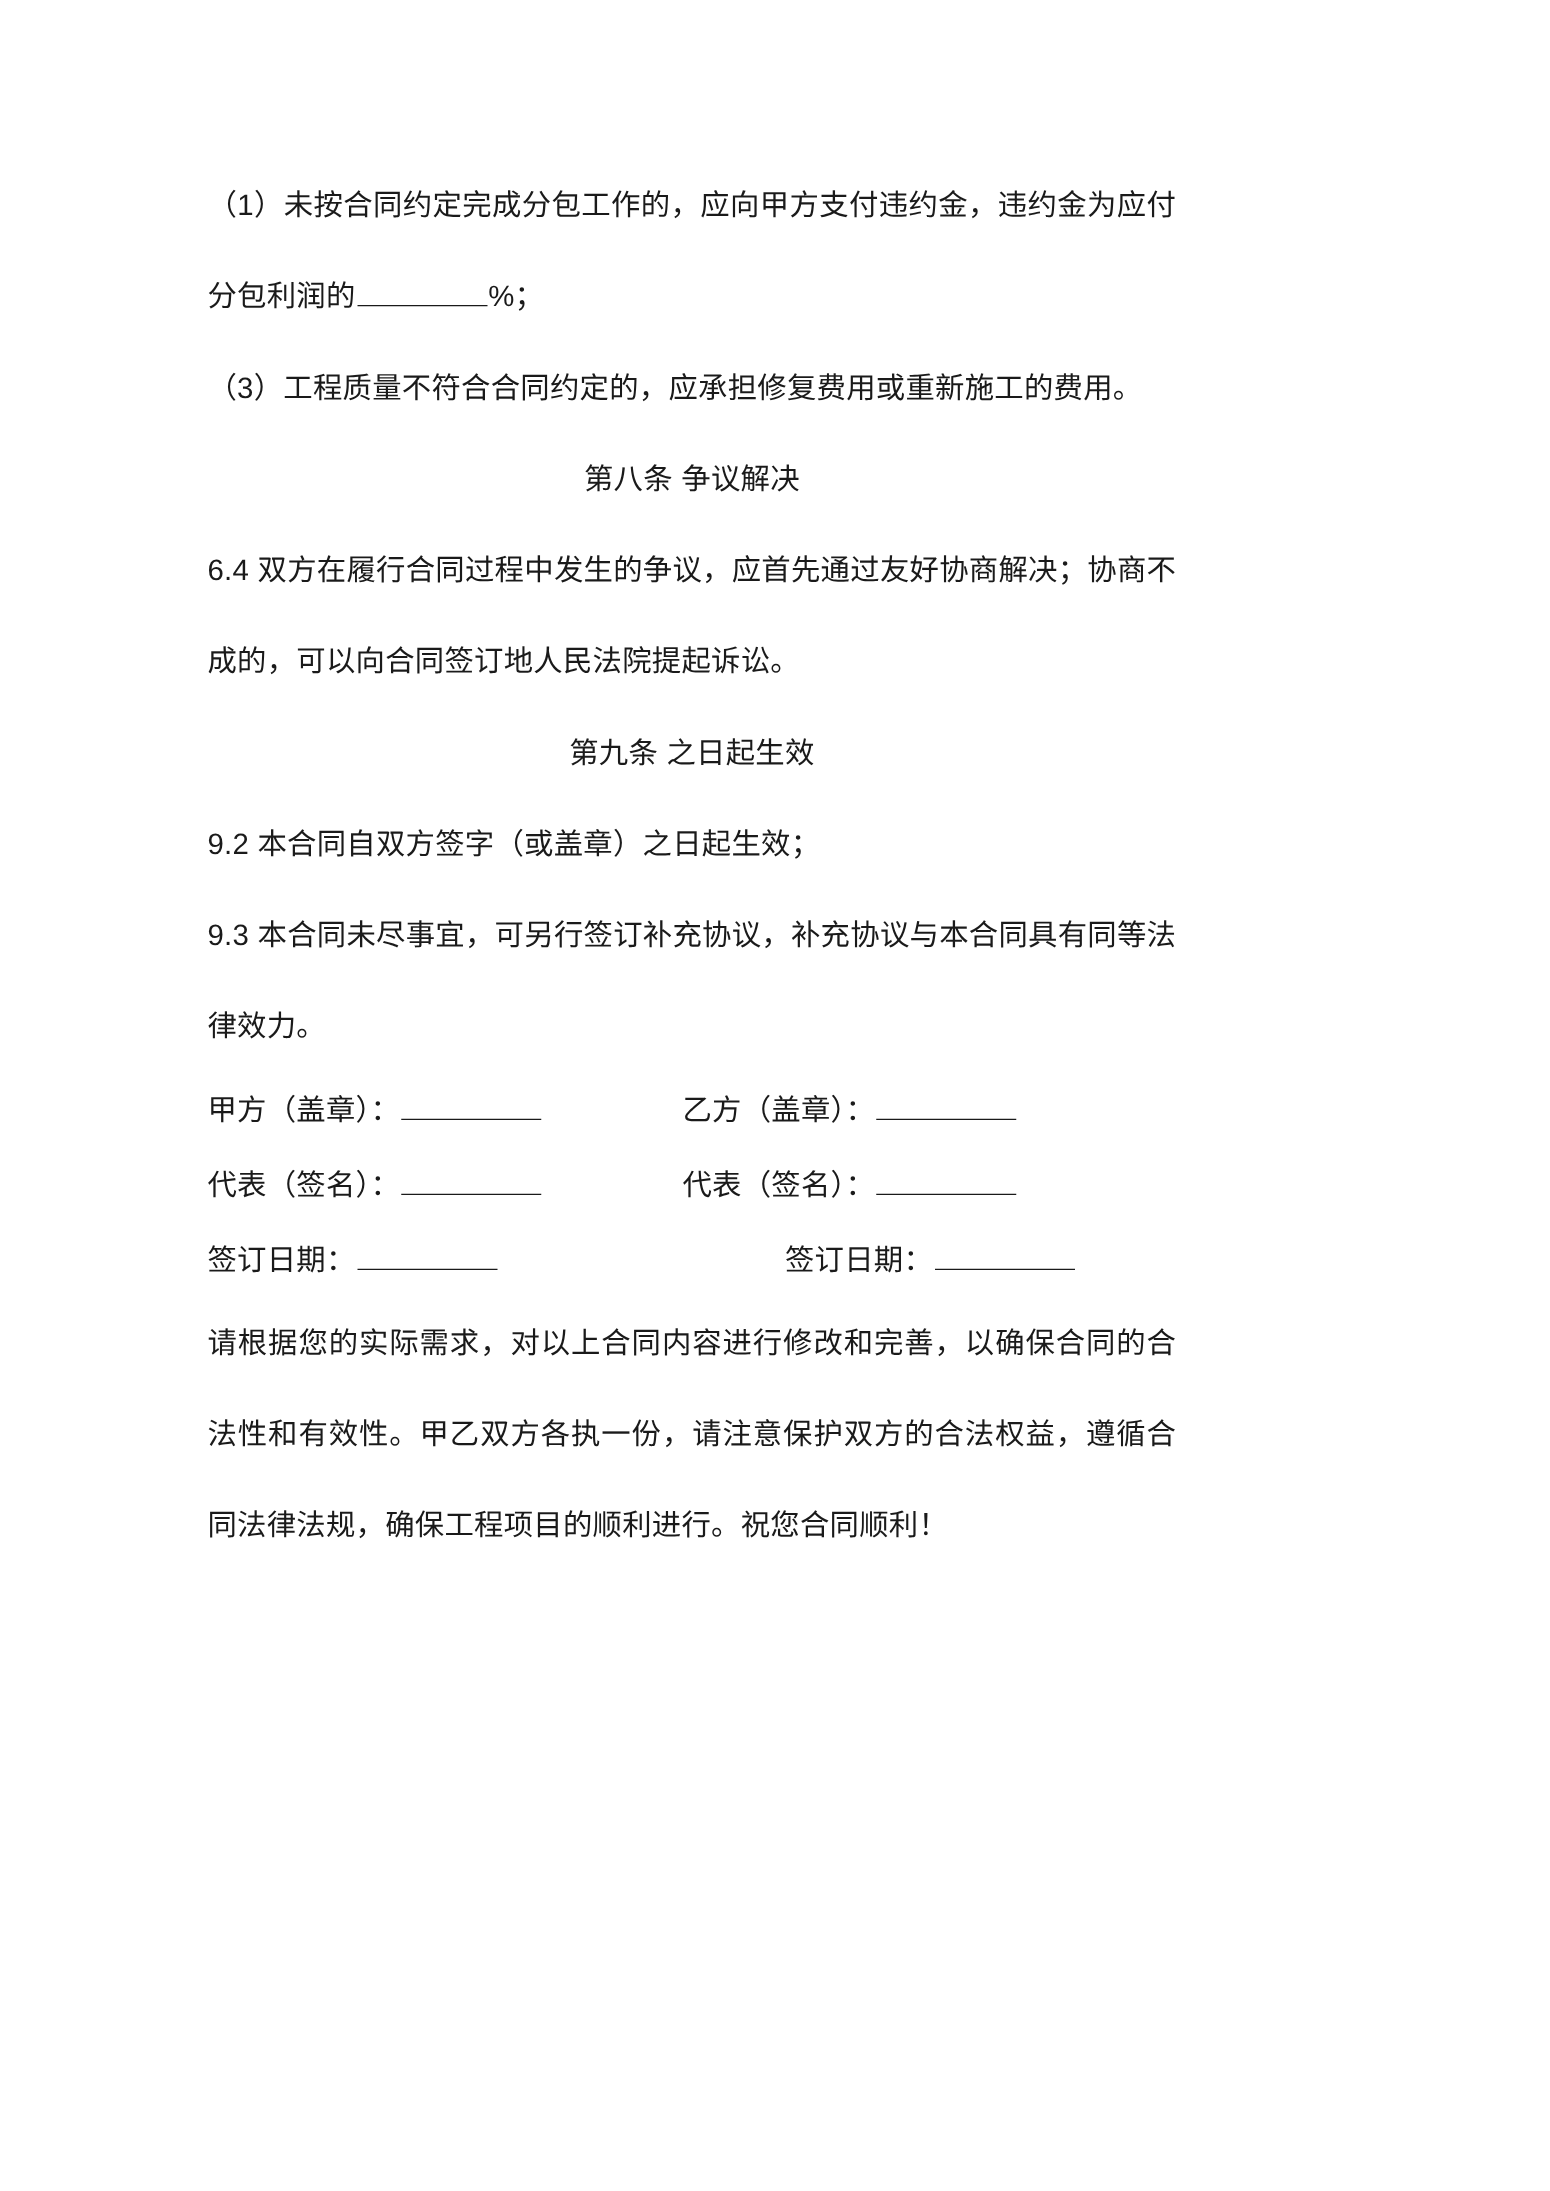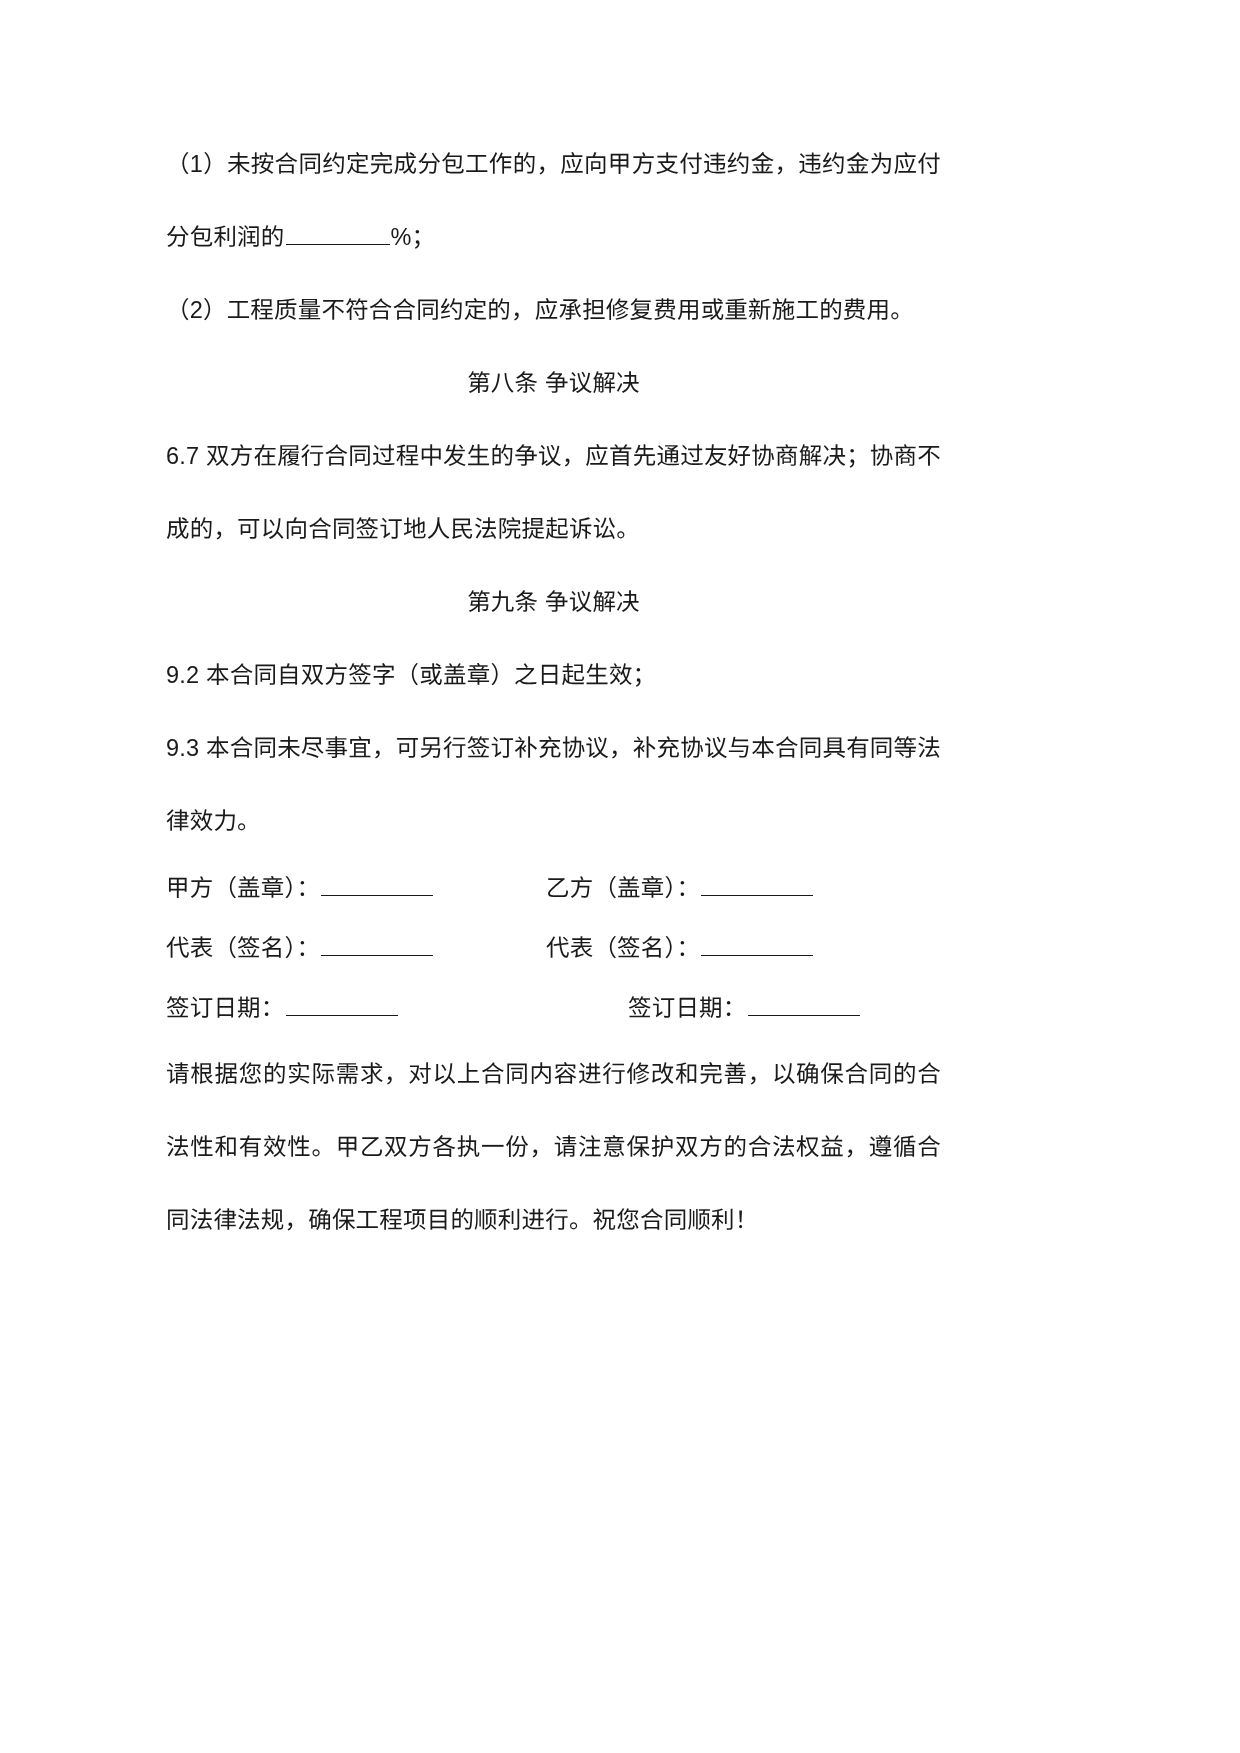--- a/index.html
+++ b/index.html
@@ -79,27 +79,27 @@
   .sig-label { display: inline-block; }
 </style>
 </head>
 <body>
 
 <div class="page">
   <div class="content">
 
     <p class="para"><span>（1）未按合同约定完成分包工作的，应向甲方支付违约金，违约金为应付分包利润的</span><span class="blank w-med"></span><span>%；</span></p>
 
-    <p class="para single">（2）工程质量不符合合同约定的，应承担修复费用或重新施工的费用。</p>
+    <p class="para single">（3）工程质量不符合合同约定的，应承担修复费用或重新施工的费用。</p>
 
     <p class="para clause">第八条  争议解决</p>
 
-    <p class="para">6.7 双方在履行合同过程中发生的争议，应首先通过友好协商解决；协商不成的，可以向合同签订地人民法院提起诉讼。</p>
+    <p class="para">6.4 双方在履行合同过程中发生的争议，应首先通过友好协商解决；协商不成的，可以向合同签订地人民法院提起诉讼。</p>
 
-    <p class="para clause">第九条  争议解决</p>
+    <p class="para clause">第九条  之日起生效</p>
 
 
     <p class="para single">9.2  本合同自双方签字（或盖章）之日起生效；</p>
 
     <p class="para">9.3  本合同未尽事宜，可另行签订补充协议，补充协议与本合同具有同等法律效力。</p>
 
     <div class="sig-block">
 
       <div class="sig-row">
         <div class="sig-col left-a">

